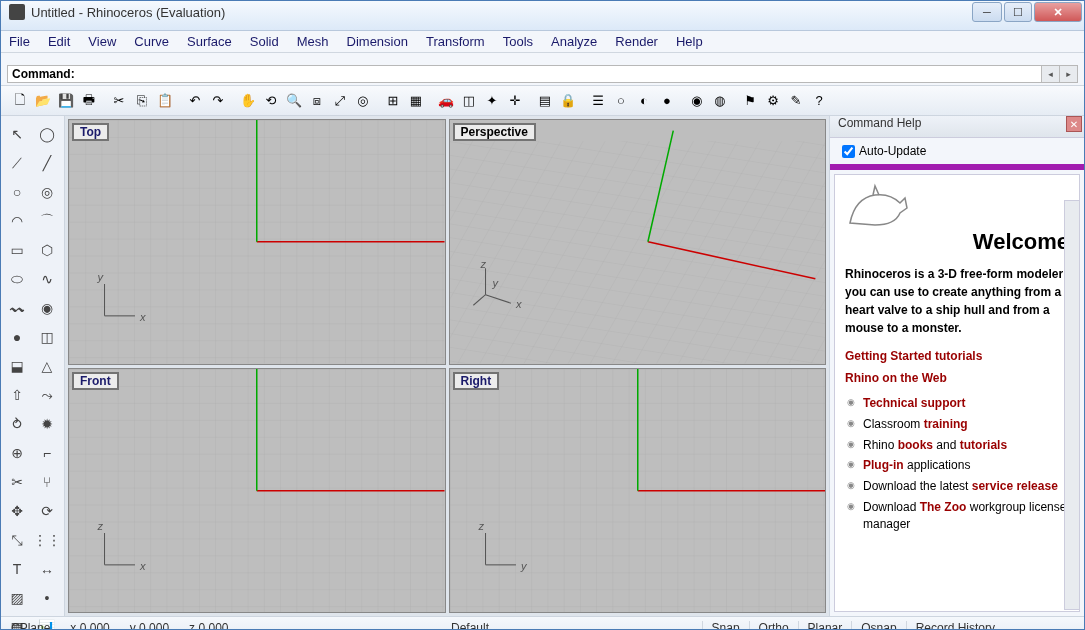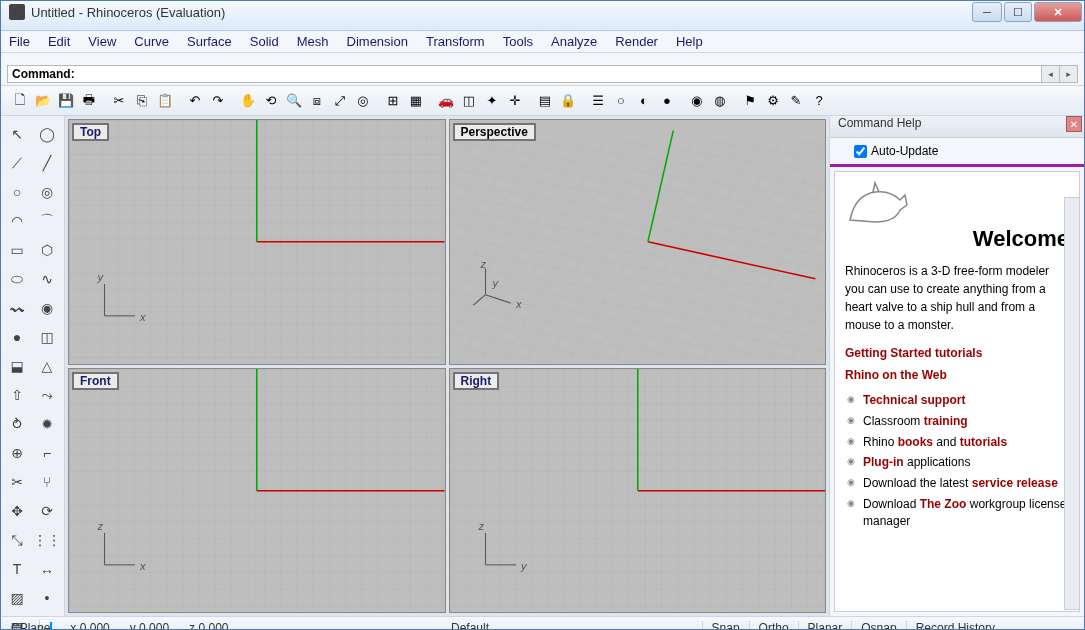--- a/index.html
+++ b/index.html
@@ -44,26 +44,26 @@
 .viewports { flex: 1; display: grid; grid-template-columns: 1fr 1fr; grid-template-rows: 1fr 1fr; gap: 3px; padding: 3px; background: #dfe5ec; }
 .viewport { background: #bebebe; position: relative; border: 1px solid #888; }
 .viewport .vp-label { position: absolute; top: 3px; left: 3px; background: #ececec; border: 2px solid #737373; padding: 0 6px; font-size: 12px; font-weight: bold; color: #1a1a6a; }
 .viewport.active .vp-label { color: #000; }
 .viewport canvas, .viewport svg { width: 100%; height: 100%; display: block; }
 
 
 .right-panel { width: 255px; background: #f3f6fb; border-left: 1px solid #cdd5df; display: flex; flex-direction: column; }
 .rp-title { height: 22px; background: linear-gradient(#eef2f8,#dfe5ec); border-bottom: 1px solid #ccd; display: flex; padding: 0 8px; font-size: 12px; color: #333; position: relative; }
 .rp-title .close { position: absolute; right: 2px; width: 16px; height: 16px; background: #d88; color: #fff; display:flex;align-items:center;justify-content:center;font-size:10px;border:1px solid #a55; }
-.rp-sub { padding: 6px 24px; border-bottom: 3px solid #a21caf; }
+.rp-sub { padding: 6px 12px; border-bottom: 6px solid #a21caf; }
 .rp-sub label { display: flex; align-items: center; gap: 4px; font-size: 12px; }
 .rp-body { flex: 1; overflow-y: auto; padding: 22px 10px; background: #fff; margin: 4px; border: 1px solid #ccd; position: relative; }
 .rp-body h1 { font-size: 22px; font-weight: bold; text-align: right; margin: 32px 0 10px; font-family: Verdana, sans-serif; }
 .rp-body .rhino-logo { position: absolute; top: 8px; left: 10px; width: 70px; height: 50px; }
-.rp-body p { font-size: 12px; line-height: 1.5; font-family: Verdana, sans-serif; margin-bottom: 12px; }
+.rp-body p { font-size: 12px; line-height: 1.5; font-family: Verdana, sans-serif; margin-bottom: 12px; font-weight: bold; }
 .rp-body .link-head { color: #900; font-weight: bold; font-size: 12px; margin: 8px 0; display: block; }
 .rp-body ul { list-style: none; padding: 0; }
 .rp-body li { padding: 2px 0 2px 18px; position: relative; font-size: 12px; line-height:1.4; }
 .rp-body li::before { content: "◉"; position: absolute; left: 2px; color: #888; font-size: 9px; top: 3px; }
 .rp-body .dark-link { color: #900; font-weight: bold; }
 .rp-scroll { position: absolute; right: 4px; top: 30px; bottom: 6px; width: 16px; background: #e8ebef; border: 1px solid #ccd; }
 
 
 .statusbar { height: 22px; background: linear-gradient(#f5f8fc,#e6ecf4); border-top: 1px solid #cdd5df; display: flex; align-items: center; font-size: 12px; color: #333; }
 .statusbar .sb-cell { padding: 0 10px; }

